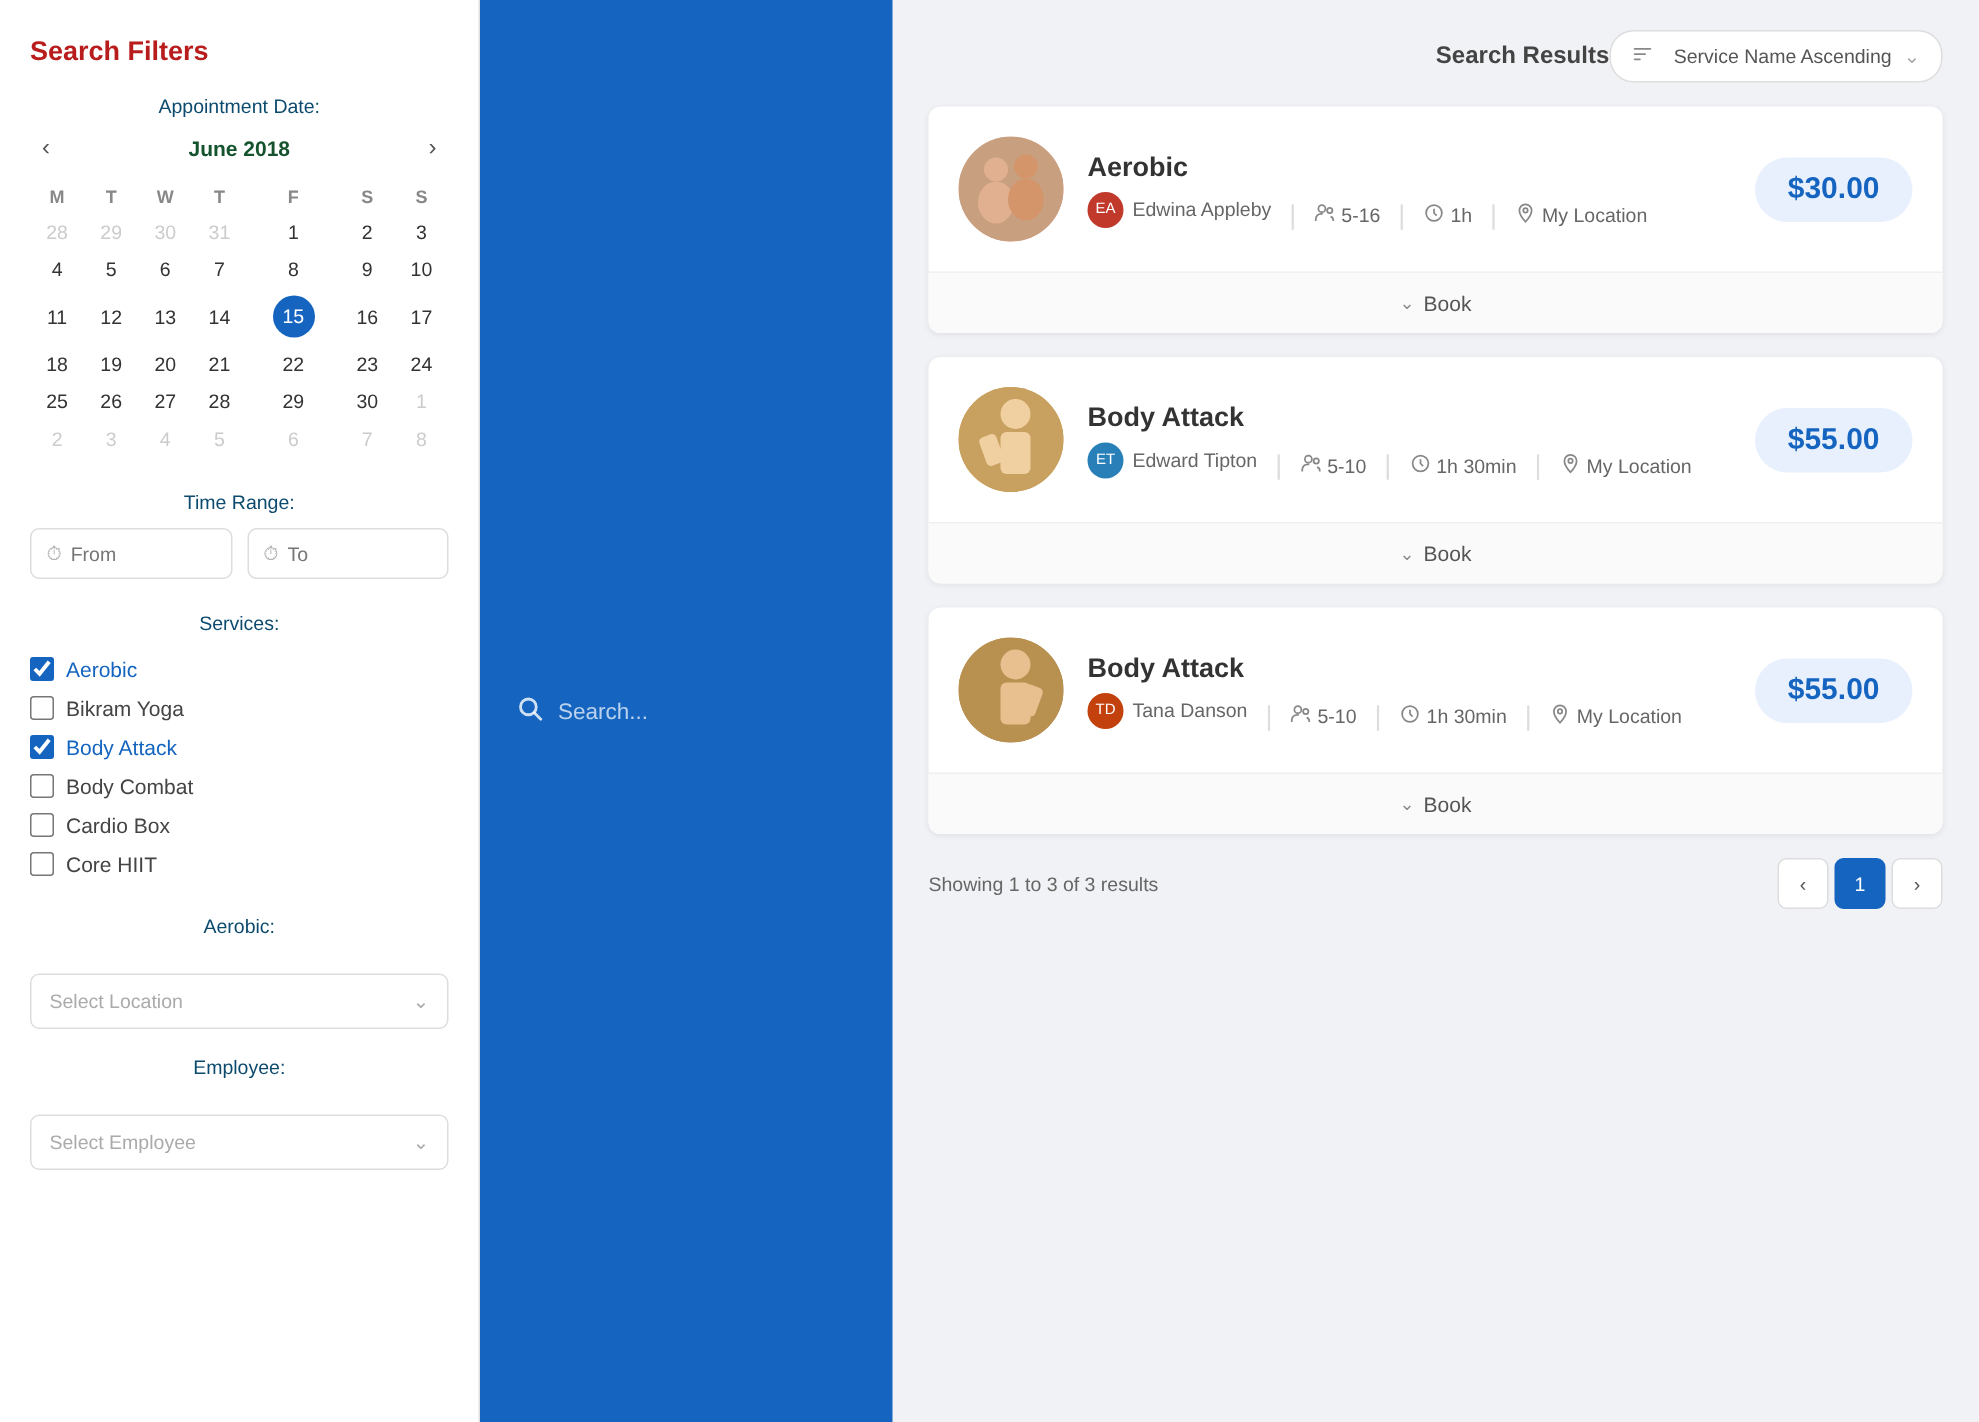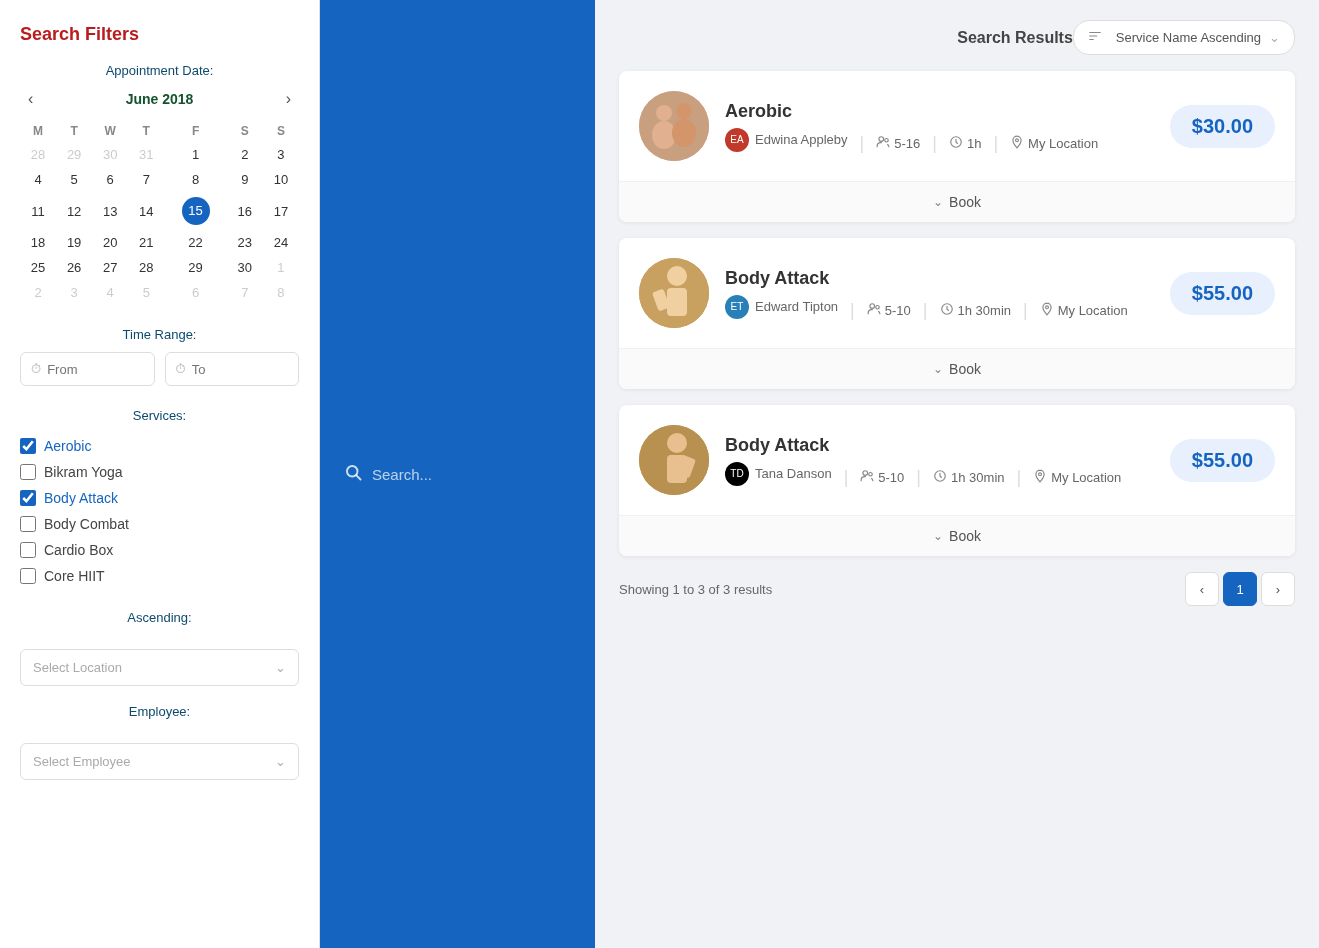--- a/index.html
+++ b/index.html
@@ -431,21 +431,21 @@
           <span>Cardio Box</span>
         </div>
         <div class="service-item">
           <input type="checkbox" style="">
           <span>Core HIIT</span>
         </div>
       </div>
   </div>
 
   <div>
-    <div class="section-label">Ascending:</div>
+    <div class="section-label">Aerobic:</div>
     <div class="filter-dropdown">
       <span style="color:#aaa;">Select Location</span>
       <span style="color:#aaa;">⌄</span>
     </div>
   </div>
 
   <div style="margin-top:18px;">
     <div class="section-label">Employee:</div>
     <div class="filter-dropdown">
       <span style="color:#aaa;">Select Employee</span>
@@ -607,21 +607,21 @@
                 <rect width="70" height="70" fill="#b89050"></rect>
                 <circle cx="38" cy="18" r="10" fill="#e8c090"></circle>
                 <rect x="28" y="30" width="20" height="28" rx="4" fill="#e8c090"></rect>
                 <rect x="42" y="32" width="12" height="20" rx="3" fill="#e8c090" transform="rotate(20,48,42)"></rect>
               </svg>
         </div>
         <div class="card-info">
           <div class="card-service-name">Body Attack</div>
           <div class="card-meta">
             <div class="card-trainer">
-              <div class="trainer-avatar" style="background:#000000">TD</div>
+              <div class="trainer-avatar" style="background:#c2410c">TD</div>
               <span>Tana Danson</span>
             </div>
             <span class="meta-sep">|</span>
             <div class="meta-item">
               <span class="meta-icon">
                 <svg width="14" height="14" viewBox="0 0 24 24" fill="none" stroke="#888" stroke-width="2">
                       <circle cx="9" cy="7" r="4"></circle>
                       <path d="M2 21v-2a6 6 0 0 1 6-6h2"></path>
                       <circle cx="18" cy="9" r="3"></circle>
                       <path d="M22 21v-1a4 4 0 0 0-3-3.87"></path>

